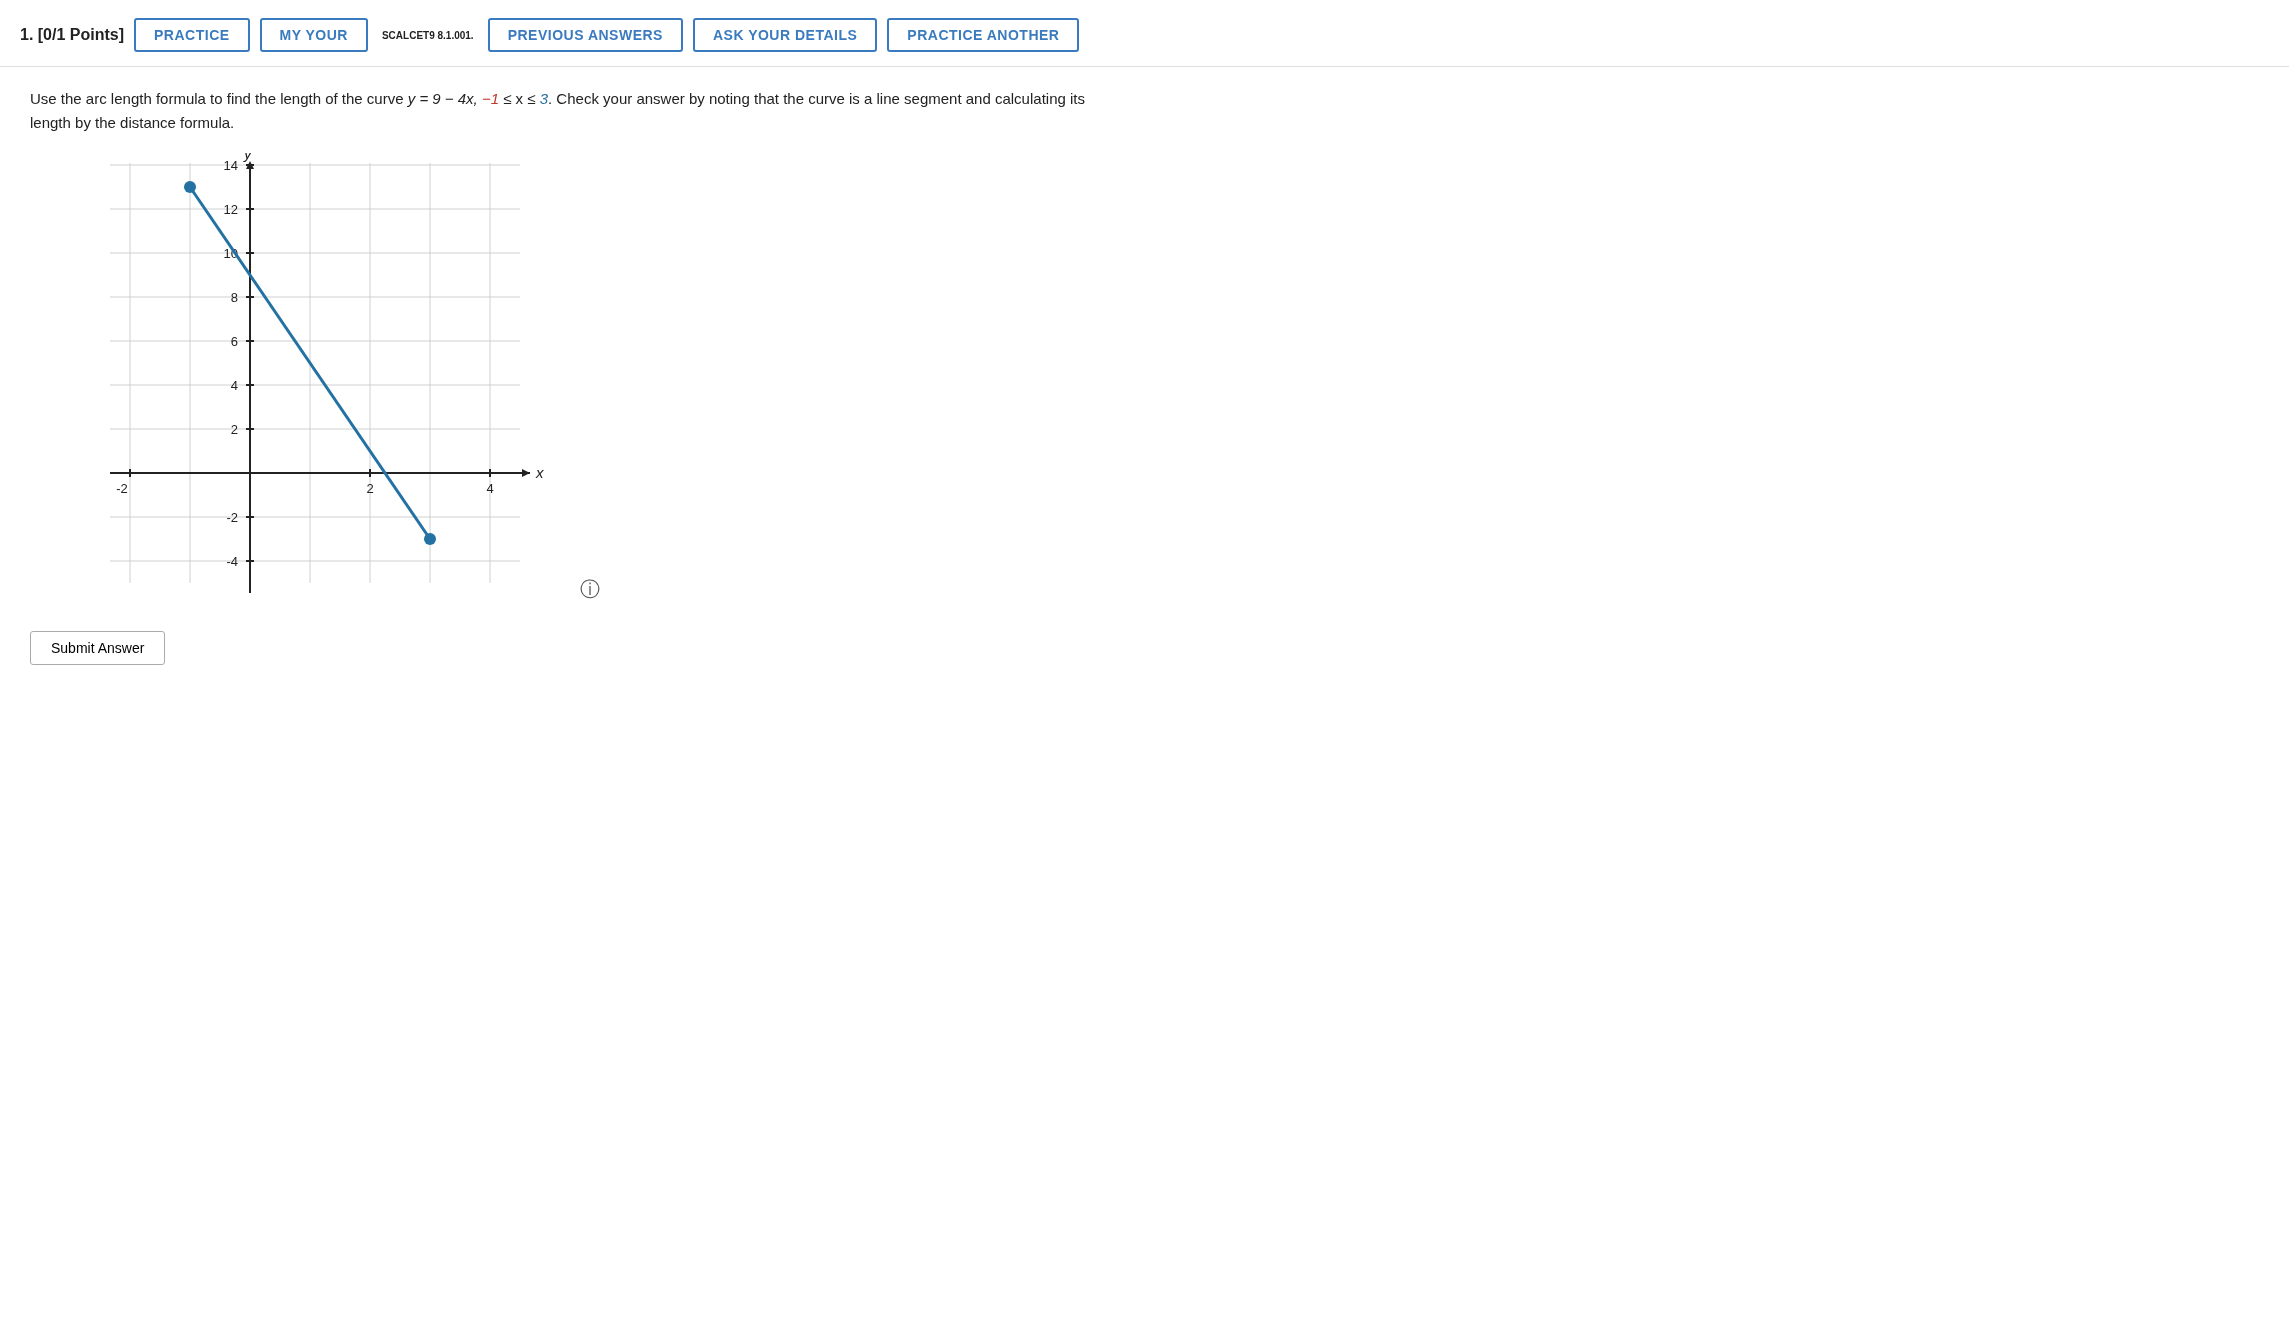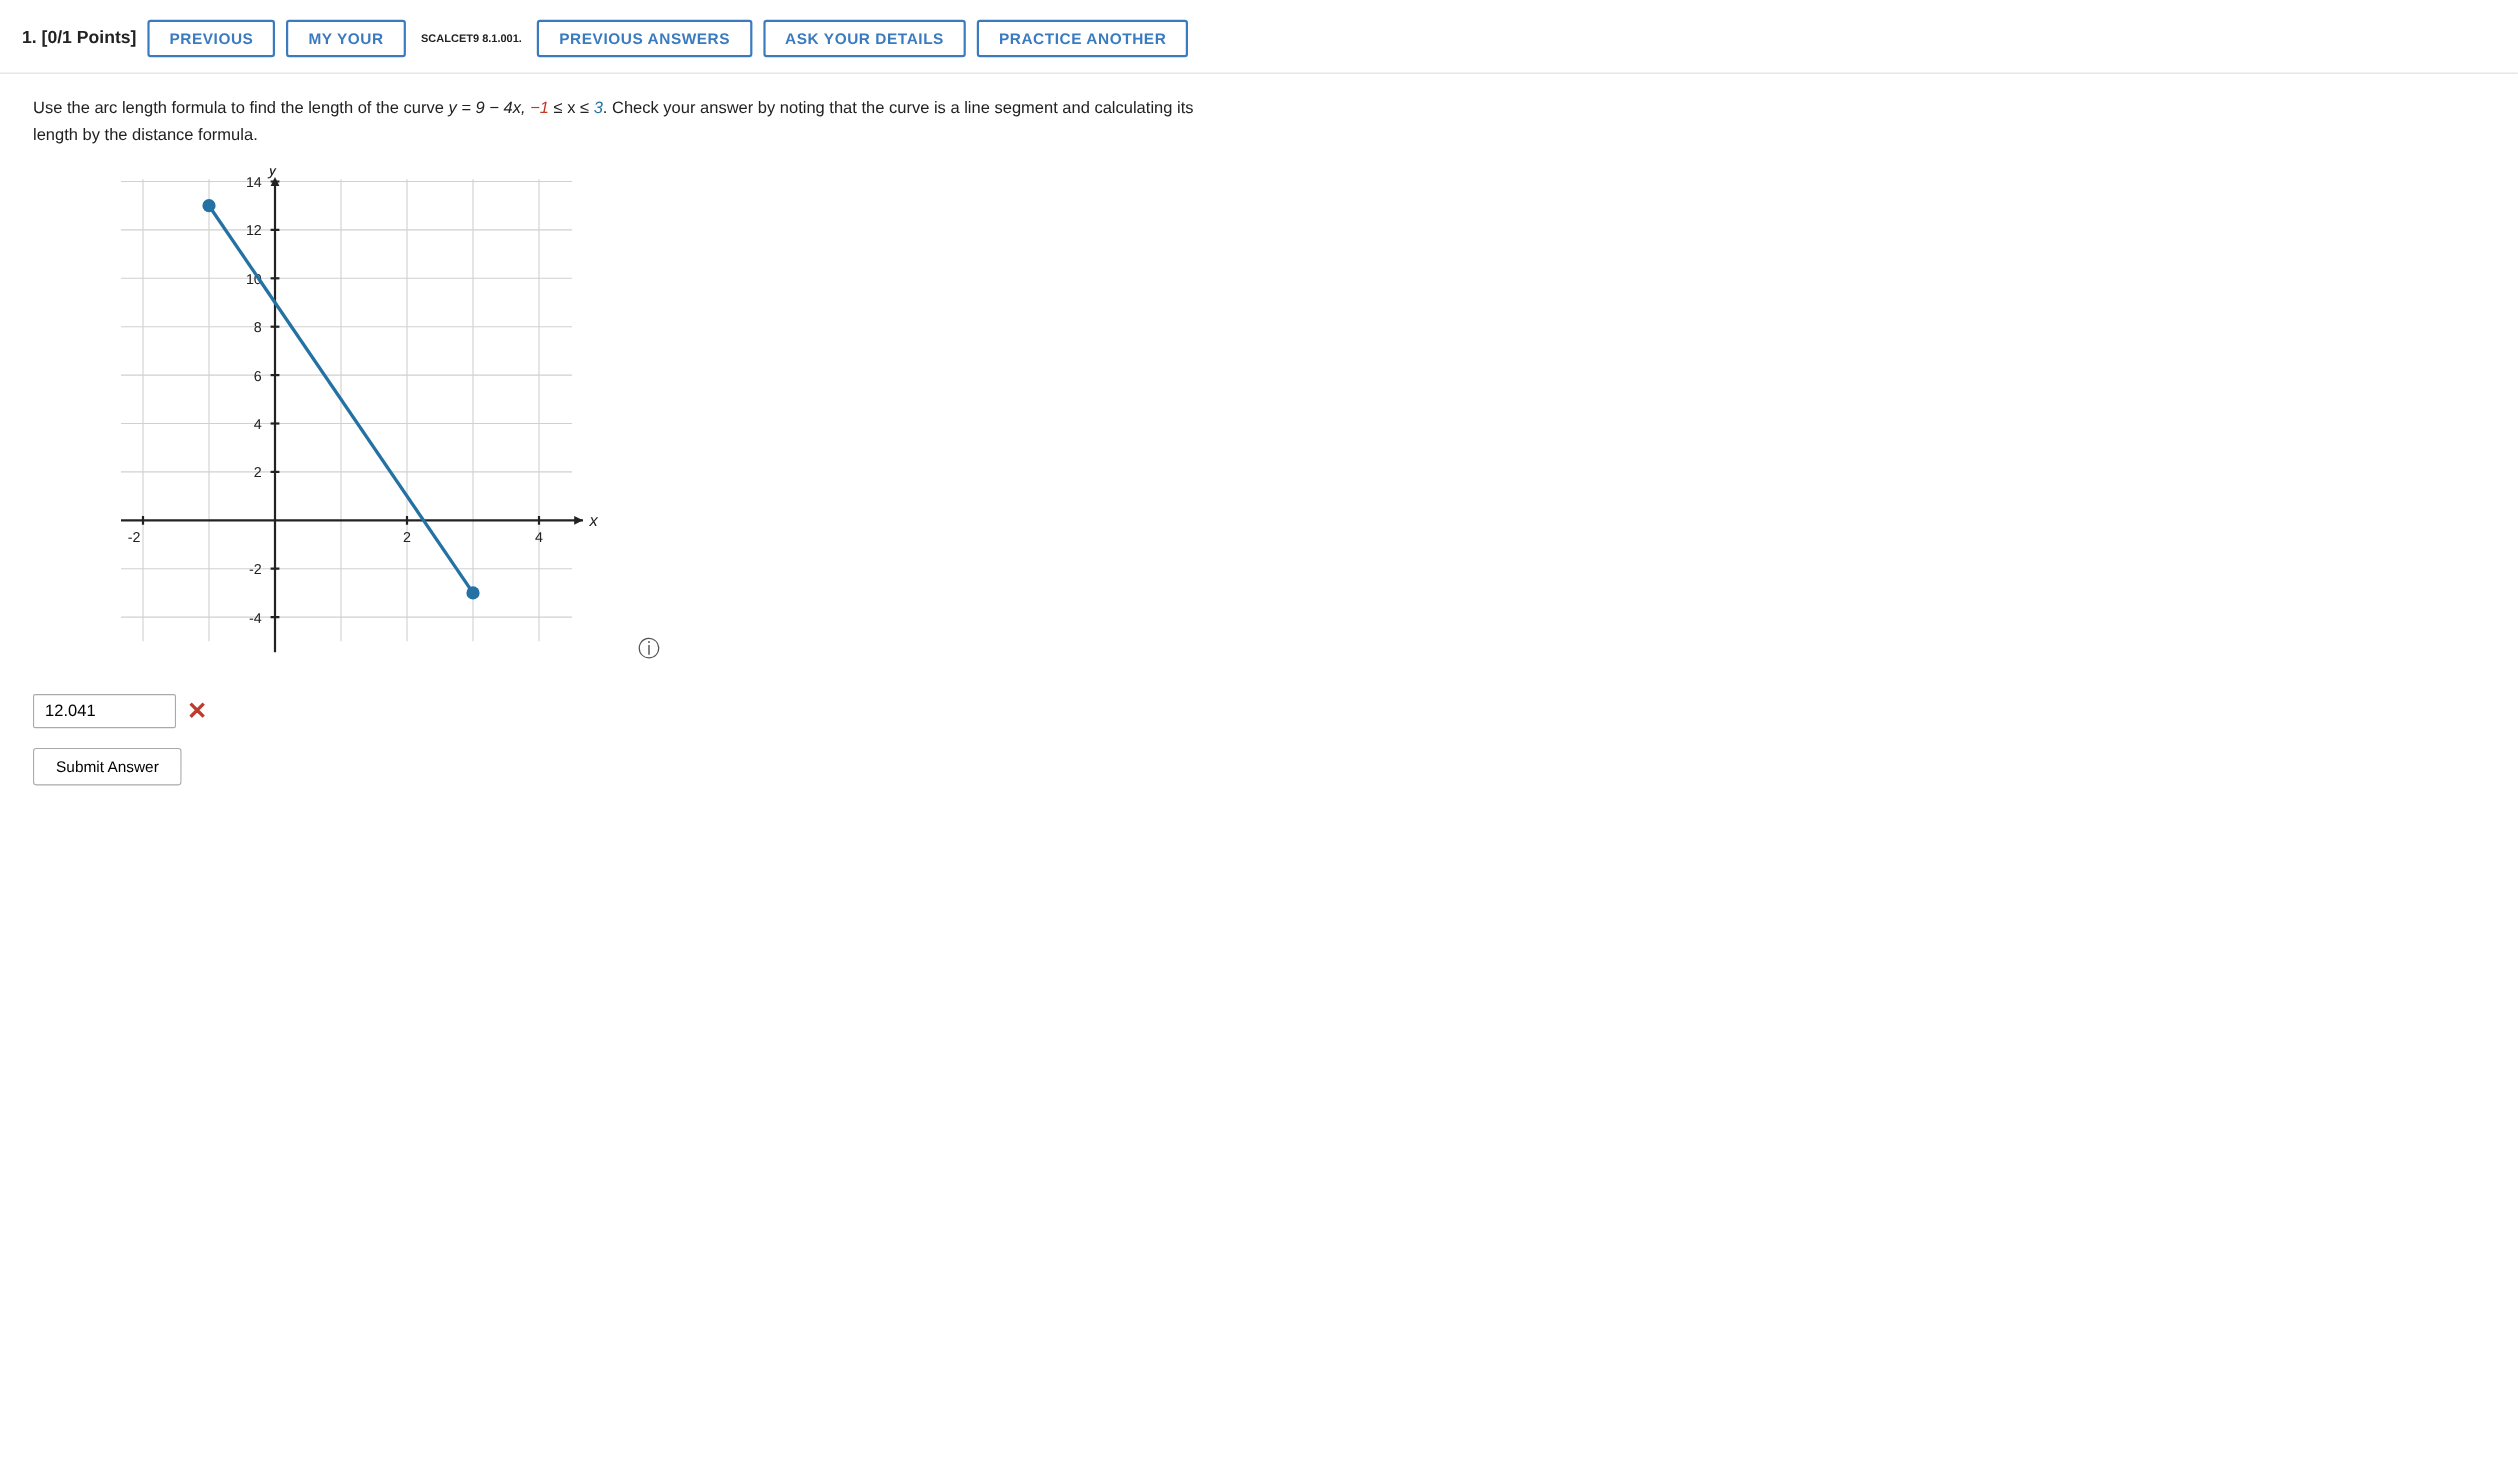--- a/index.html
+++ b/index.html
@@ -136,21 +136,21 @@
       font-size: 14px;
       cursor: pointer;
       border-radius: 3px;
     }
   </style>
 </head>
 <body>
 
 <div class="header-bar">
   <span class="problem-label">1.  [0/1 Points]</span>
-  <button class="header-btn">PREVIOUS</button>
+  <button class="header-btn">PRACTICE</button>
   <button class="header-btn">MY YOUR</button>
   <span class="scalcet-label">SCALCET9 8.1.001.</span>
   <button class="header-btn">PREVIOUS ANSWERS</button>
   <button class="header-btn">ASK YOUR DETAILS</button>
   <button class="header-btn">PRACTICE ANOTHER</button>
 </div>
 
 <div class="content-area">
 
   <div class="problem-text">
@@ -232,23 +232,19 @@
         <circle cx="100" cy="34" r="6" fill="#2471a3"></circle>
 
         <circle cx="340" cy="386" r="6" fill="#2471a3"></circle>
       </svg>
 
       
       <span class="info-icon">ⓘ</span>
     </div>
   </div>
 
-  <div class="answer-row">
-    <input class="answer-input" type="text" value="12.041" style="">
-    <span class="wrong-icon">✕</span>
-  </div>
 
 
   <div class="submit-row">
     <button class="submit-btn">Submit Answer</button>
   </div>
 
 </div>
 
 </body></html>

